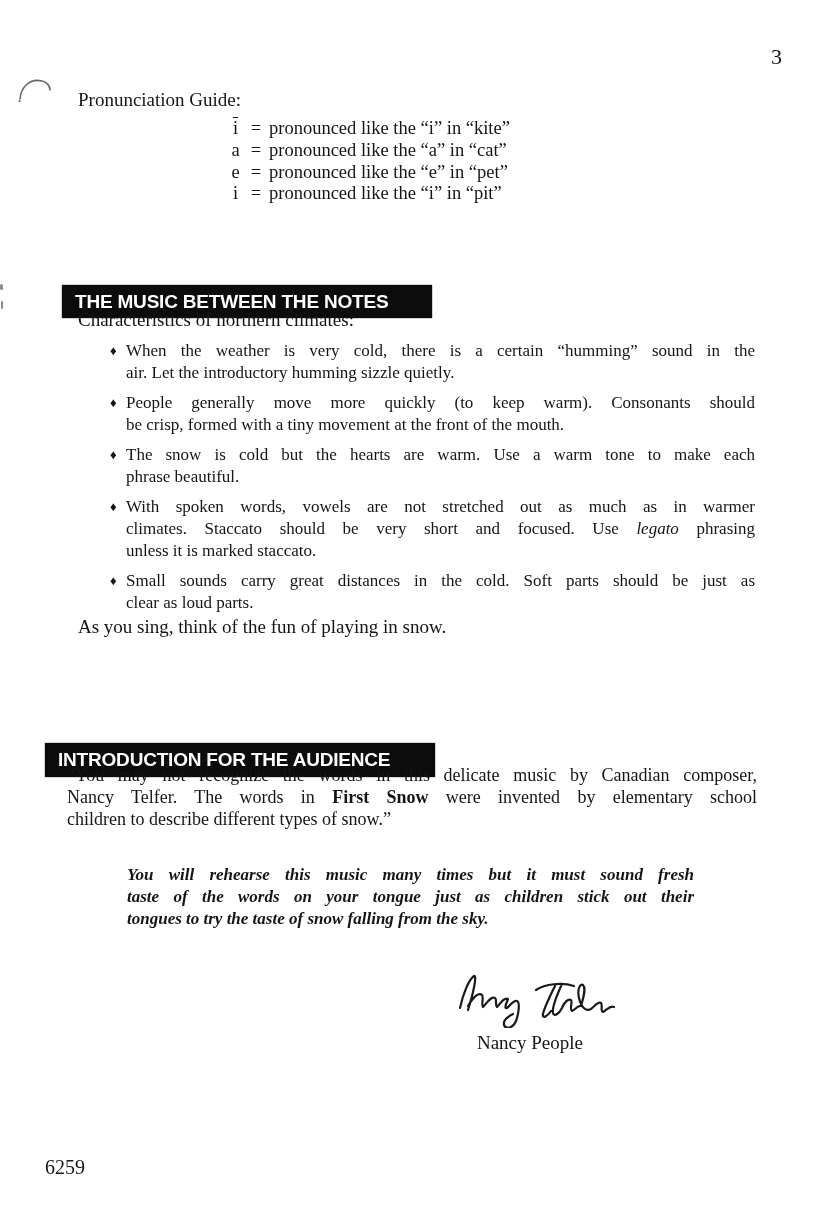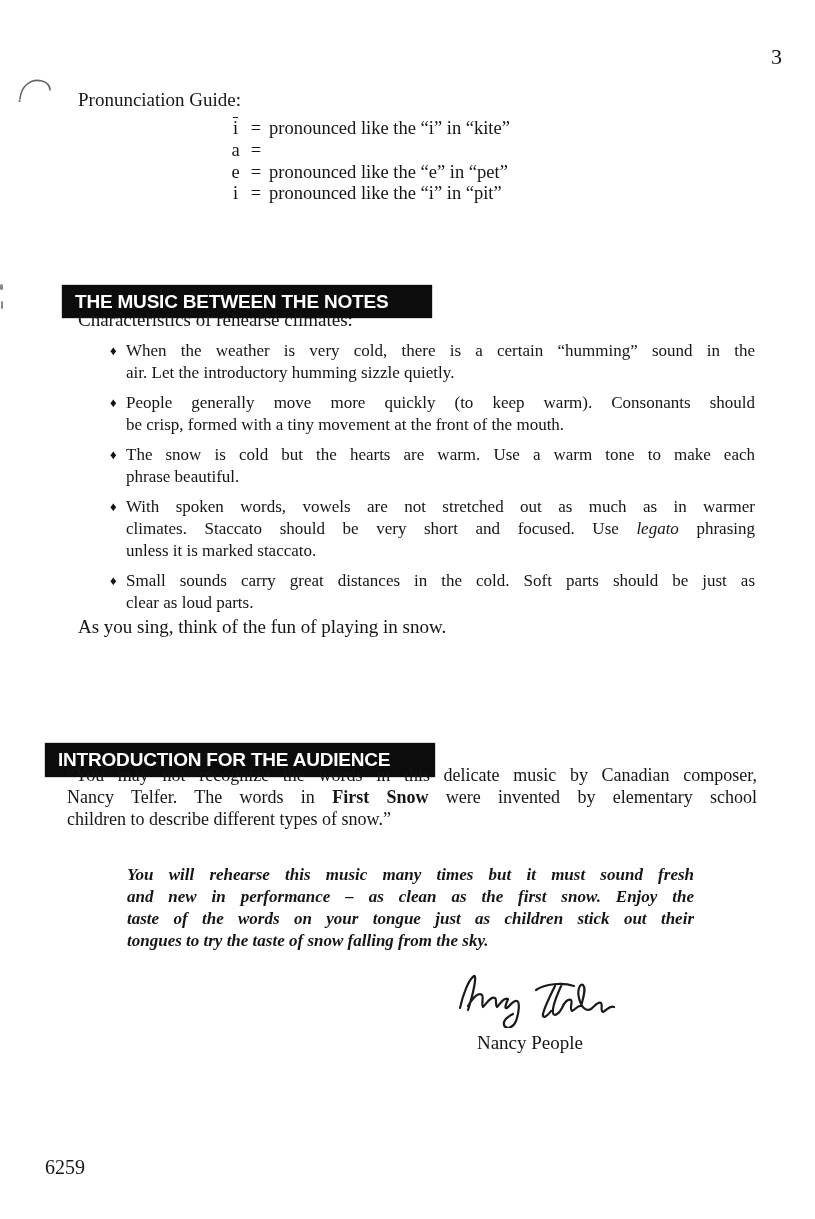--- a/index.html
+++ b/index.html
@@ -71,38 +71,39 @@
   <div class="abs pron-heading">Pronunciation Guide:</div>
   <div class="abs pron-list">
     <div class="pron-row">
       <span class="pron-sym overline">i</span>
       <span class="pron-eq">=</span>
       <span class="pron-text">pronounced like the “i” in “kite”</span>
     </div>
     <div class="pron-row">
       <span class="pron-sym">a</span>
       <span class="pron-eq">=</span>
+      <span class="pron-text">pronounced like the “a” in “cat”</span>
     </div>
     <div class="pron-row">
       <span class="pron-sym">e</span>
       <span class="pron-eq">=</span>
       <span class="pron-text">pronounced like the “e” in “pet”</span>
     </div>
     <div class="pron-row">
       <span class="pron-sym">i</span>
       <span class="pron-eq">=</span>
       <span class="pron-text">pronounced like the “i” in “pit”</span>
     </div>
   </div>
 
   <div class="abs bar bar-music">
     <span>THE MUSIC BETWEEN THE NOTES</span>
   </div>
 
-  <div class="abs intro-line">Characteristics of rehearse climates:</div>
+  <div class="abs intro-line">Characteristics of northern climates:</div>
 
   <div class="abs bullet-list">
     <div class="bullet">
       <span class="bullet-marker">♦</span>
       <div class="bullet-text">
         <div class="jline">When the weather is very cold, there is a certain “humming” sound in the</div>
         <div class="ragline">air. Let the introductory humming sizzle quietly.</div>
       </div>
     </div>
     <div class="bullet">
@@ -143,21 +144,20 @@
   </div>
 
   <div class="abs aud-para">
     <div class="jline">“You may not recognize the words in this delicate music by Canadian composer,</div>
     <div class="jline"><span>Nancy Telfer.  The words in </span><span class="seg-bold">First Snow</span><span> were invented by elementary school</span></div>
     <div class="ragline">children to describe different types of snow.”</div>
   </div>
 
   <div class="abs quote-block">
     <div class="jline">You will rehearse this music many times but it must sound fresh</div>
-    <div class="jline">and new in performance – as clean as the first snow.  Enjoy the</div>
     <div class="jline">taste of the words on your tongue just as children stick out their</div>
     <div class="ragline">tongues to try the taste of snow falling from the sky.</div>
   </div>
 
   <svg class="abs signature-svg" width="170" height="64" viewBox="0 0 170 64">
     <g fill="none" stroke="#1a1a1a" stroke-width="2.2" stroke-linecap="round" stroke-linejoin="round">
       <path d="M10 44 C13 30 19 15 24 12 C27 11 24 27 18 46 M18 42 C24 32 29 28 32 31 C34 33 31 41 33 43 C37 39 41 32 45 34 C47 35 45 41 47 43 C50 40 54 33 58 35 C56 40 54 45 57 44 C60 42 63 36 67 37 C70 38 69 49 66 57 C63 64 56 66 54 61 C53 57 57 53 63 50"></path>
       <path d="M86 26 C95 20 112 18 124 22 M105 22 C99 34 94 45 93 50 C92 55 97 53 101 47 M112 20 C106 33 102 44 103 49 C104 53 109 50 112 44 C114 39 118 34 121 36 C123 38 119 45 122 47 C125 46 128 41 131 42 C134 32 136 24 133 21 C130 19 127 26 129 34 C131 43 136 48 141 45 C145 42 148 37 151 39 C153 41 150 47 153 48 C157 46 160 41 164 43"></path>
     </g>
   </svg>

